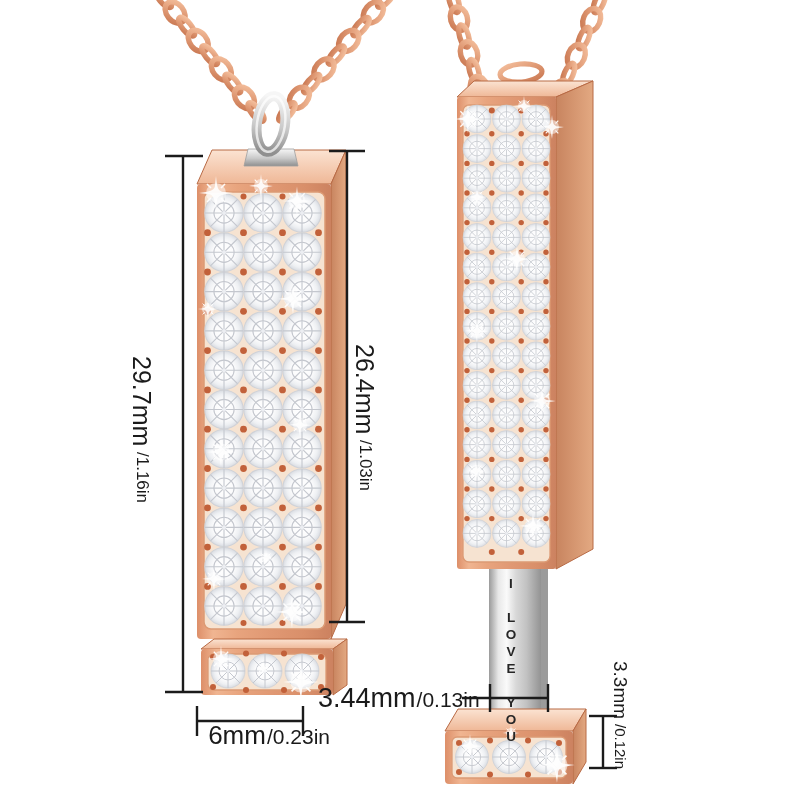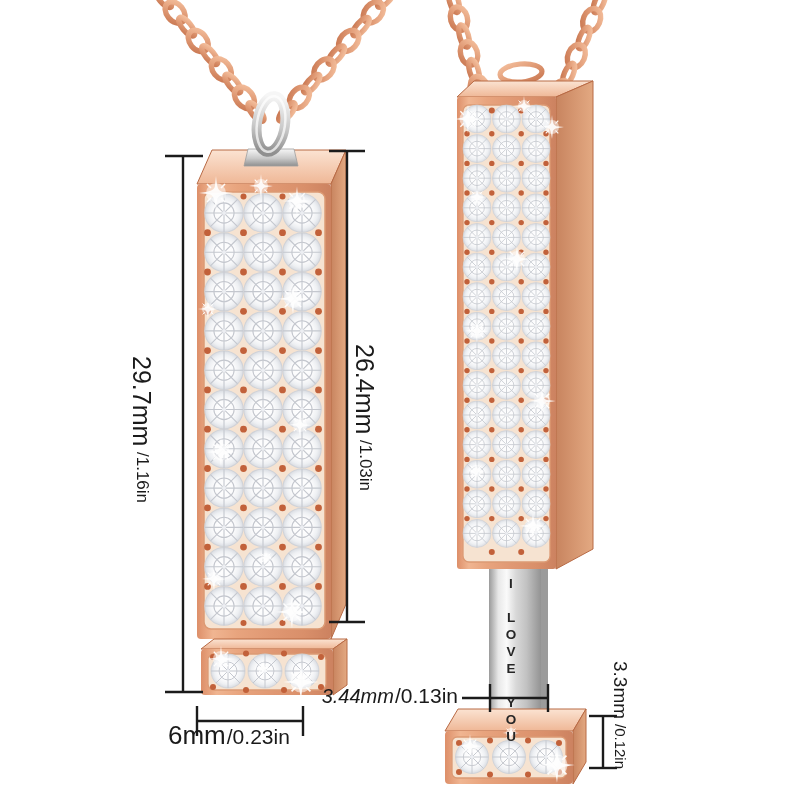--- a/index.html
+++ b/index.html
@@ -3,25 +3,25 @@
 <meta charset="utf-8">
 <style>
   html,body{margin:0;padding:0;background:#fff;}
   .stage{position:relative;width:800px;height:800px;background:#ffffff;overflow:hidden;
          font-family:"Liberation Sans",sans-serif;}
   svg{position:absolute;left:0;top:0;z-index:1;}
   .lbl{position:absolute;color:#1a1a1a;white-space:nowrap;z-index:3;line-height:1;}
   .v{writing-mode:vertical-rl;}
   .mm-lg{font-size:25px;}   .in-lg{font-size:17px;margin-inline-start:6px;}
   .mm-w{font-size:26px;}    .in-w{font-size:21px;margin-inline-start:1px;}
-  .mm-in{font-size:20px;font-style:italic;}   .in-in{font-size:21px;margin-inline-start:1px;margin-top:48px;}
+  .mm-in{font-size:27px;}   .in-in{font-size:21px;margin-inline-start:1px;margin-top:48px;}
   .mm-sm{font-size:19px;}   .in-sm{font-size:15px;margin-inline-start:5px;}
   #lbl-total{left:129px;top:356px;}
   #lbl-barlen{left:352px;top:344px;}
-  #lbl-width{left:168px;top:722px;width:176px;text-align:left;}
+  #lbl-width{left:154px;top:722px;width:176px;text-align:right;}
   #lbl-inner{left:318px;top:685px;width:140px;text-align:right;}
   #lbl-base{left:611px;top:661px;}
   #engraving{left:504px;top:576px;z-index:2;writing-mode:vertical-rl;text-orientation:upright;
              font-size:13.5px;letter-spacing:2px;font-weight:600;color:#262626;}
 </style>
 </head>
 <body>
 
 <div class="stage">
 

